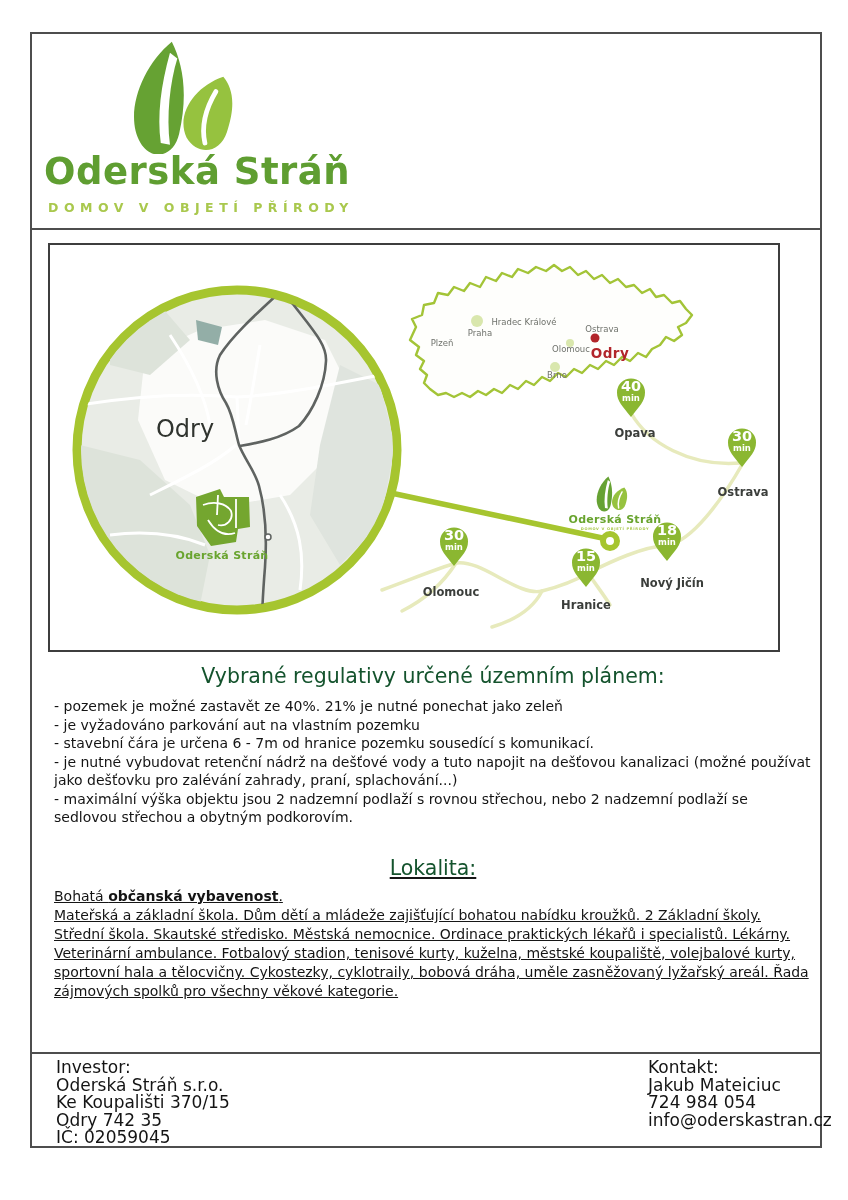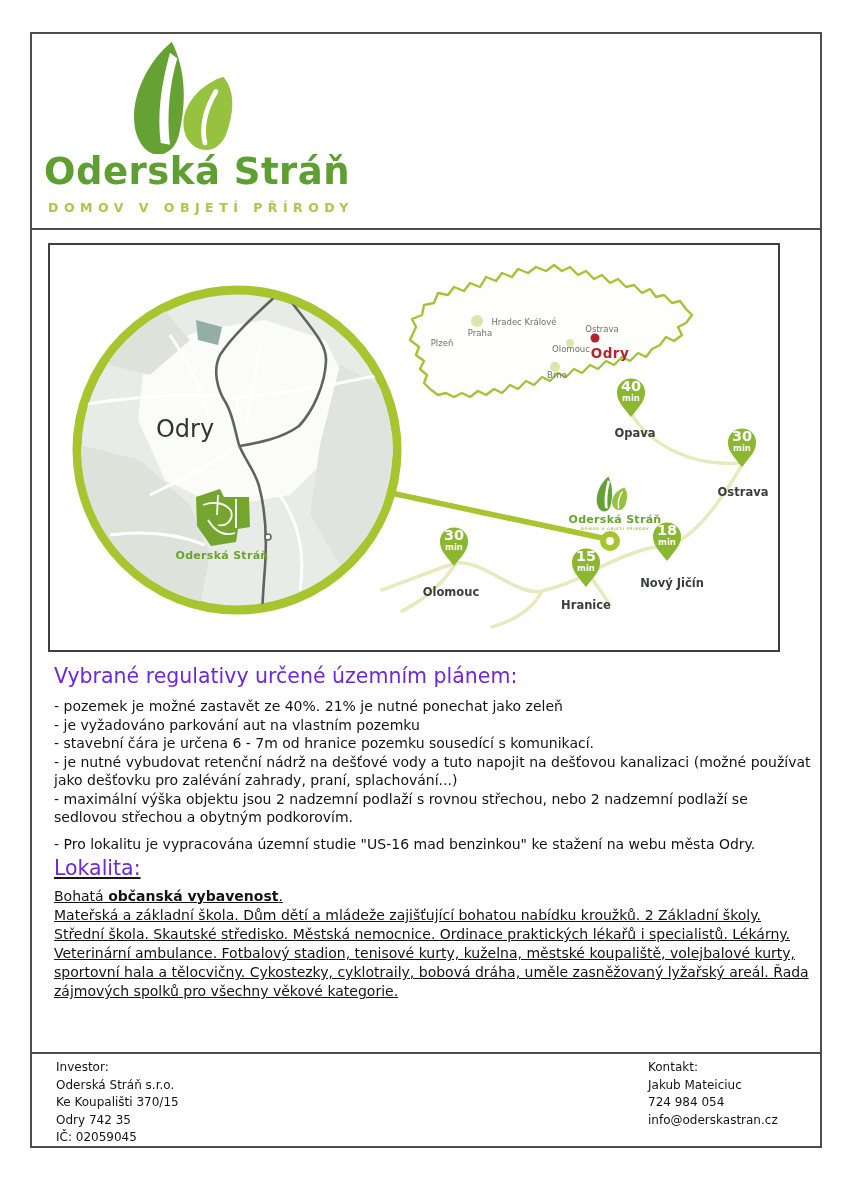--- a/index.html
+++ b/index.html
@@ -32,28 +32,28 @@
   .pin-city{fill:#3b3e3b;font-size:11.5px;font-weight:bold;text-anchor:middle;}
   .cz-city{fill:#6f726c;font-size:8.5px;text-anchor:middle;}
   .cz-odry{fill:#b2252b;font-size:13.5px;font-weight:bold;text-anchor:middle;letter-spacing:.5px;}
   .odry-label{fill:#30342f;font-size:24px;text-anchor:middle;}
   .area-label{fill:#69a42f;font-size:11px;font-weight:bold;text-anchor:middle;letter-spacing:.3px;}
   .mini-title{fill:#69a42f;font-size:11px;font-weight:bold;text-anchor:middle;letter-spacing:.3px;}
   .mini-tag{fill:#a9c84d;font-size:3.6px;font-weight:bold;text-anchor:middle;letter-spacing:.7px;}
   
   .sec-reg{position:absolute;left:22px;top:630px;width:758px;}
   .sec-lok{position:absolute;left:22px;top:822px;width:758px;text-decoration:underline;}
-  .sec-title{font-size:20.5px;font-weight:normal;color:#6d28d9;margin:0 0 9px 0;}
+  .sec-title{font-size:20.5px;font-weight:normal;color:#14532d;margin:0 0 9px 0;text-align:center;}
   .sec-lok .sec-title{margin-bottom:7px;}
   .reg-item{font-size:14px;line-height:18.5px;color:#141414;}
   .reg-item.gap{margin-top:8px;}
   .lok-p{margin:0;font-size:14px;line-height:19px;color:#141414;}
   
   .footer{position:absolute;left:0;right:0;top:1018px;bottom:0;border-top:2px solid #4e4e4e;}
-  .footer-col{position:absolute;top:5px;font-size:12px;line-height:17.5px;color:#141414;}
+  .footer-col{position:absolute;top:5px;font-size:17px;line-height:17.5px;color:#141414;}
   .footer-col.inv{left:24px;}
   .footer-col.kon{left:616px;}
 </style>
 </head>
 <body>
 
 <div class="page">
 
   <div class="header">
     <svg class="logo-svg" width="118" height="114" viewBox="0 0 64 62" aria-hidden="true">
@@ -189,21 +189,20 @@
     </svg>
   </div>
 
   <div class="sec-reg">
     <h2 class="sec-title">Vybrané regulativy určené územním plánem:</h2>
     <div class="reg-item">- pozemek je možné zastavět ze 40%. 21% je nutné ponechat jako zeleň</div>
     <div class="reg-item">- je vyžadováno parkování aut na vlastním pozemku</div>
     <div class="reg-item">- stavební čára je určena 6 - 7m od hranice pozemku sousedící s komunikací.</div>
     <div class="reg-item">- je nutné vybudovat retenční nádrž na dešťové vody a tuto napojit na dešťovou kanalizaci (možné používat jako dešťovku pro zalévání zahrady, praní, splachování...)</div>
     <div class="reg-item">- maximální výška objektu jsou 2 nadzemní podlaží s rovnou střechou, nebo 2 nadzemní podlaží se sedlovou střechou a obytným podkorovím.</div>
-    <div class="reg-item gap">- Pro lokalitu je vypracována územní studie "US-16 mad  benzinkou" ke stažení na webu města Odry.</div>
   </div>
 
   <div class="sec-lok">
     <h2 class="sec-title">Lokalita:</h2>
     <p class="lok-p"><span>Bohatá </span><b>občanská vybavenost</b><span>.</span></p>
     <p class="lok-p">Mateřská a základní škola. Dům dětí a mládeže zajišťující bohatou nabídku kroužků. 2 Základní školy. Střední škola. Skautské středisko. Městská nemocnice. Ordinace praktických lékařů i specialistů. Lékárny. Veterinární ambulance. Fotbalový stadion, tenisové kurty, kuželna, městské koupaliště, volejbalové kurty, sportovní hala a tělocvičny. Cykostezky, cyklotraily, bobová dráha, uměle zasněžovaný lyžařský areál. Řada zájmových spolků pro všechny věkové kategorie.</p>
   </div>
 
   <div class="footer">
     <div class="footer-col inv">

